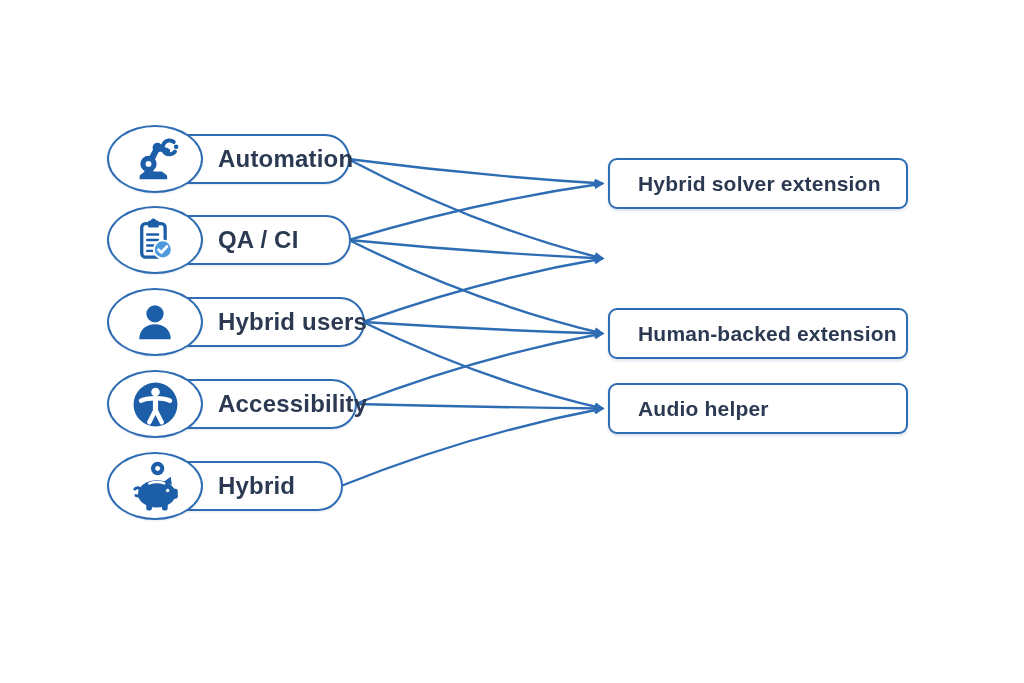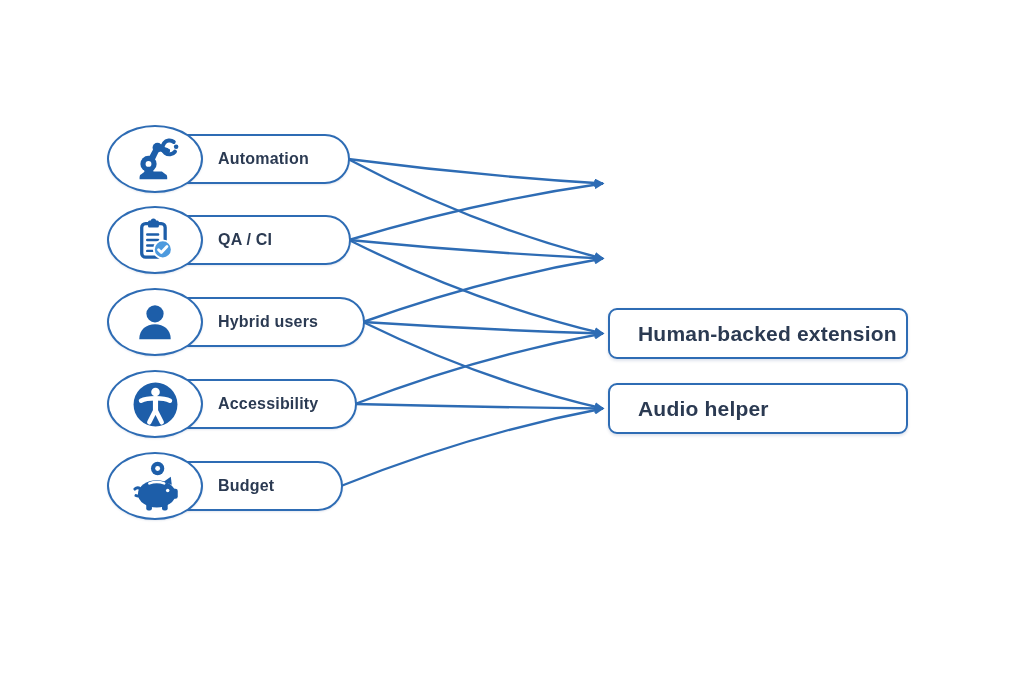--- a/index.html
+++ b/index.html
@@ -30,21 +30,21 @@
     position:absolute;left:43px;top:9px;height:50px;
     background:#fff;
     border:2.2px solid var(--border);
     border-radius:27px;
     box-shadow:0 1px 2px rgba(30,60,120,.12);
     display:flex;align-items:center;
     box-sizing:border-box;
   }
   .pill-label{
     padding-left:66px;
-    font-size:16px;font-weight:600;color:var(--text);
+    font-size:24px;font-weight:600;color:var(--text);
     letter-spacing:.2px;white-space:nowrap;
   }
   .ellipse{
     position:absolute;left:0;top:0;width:96px;height:68px;
     background:#fff;
     border:2.4px solid var(--border);
     border-radius:50%;
     box-sizing:border-box;
     display:flex;align-items:center;justify-content:center;
     box-shadow:0 1px 2px rgba(30,60,120,.10);
@@ -153,38 +153,41 @@
         <circle cx="32" cy="17" r="5.2" fill="#fff"></circle>
         <path d="M14.5 27.5 C22 23.5 42 23.5 49.5 27.5" stroke="#fff" stroke-width="5.4" fill="none" stroke-linecap="round"></path>
         <path d="M32 25 V38.5" stroke="#fff" stroke-width="6.2" stroke-linecap="round"></path>
         <path d="M32 38.5 L24.5 53.5 M32 38.5 L39.5 53.5" stroke="#fff" stroke-width="5.4" fill="none" stroke-linecap="round" stroke-linejoin="round"></path>
       </svg>
     </div>
   </div>
 
   <div class="left-node" style="top:452px">
     <div class="pill" style="width:193px">
-      <span class="pill-label">Budget</span>
+      <span class="pill-label">Hybrid</span>
     </div>
     <div class="ellipse">
       <svg width="56" height="56" viewBox="0 0 64 64" fill="currentColor">
         <circle cx="35" cy="12" r="7.6"></circle>
         <circle cx="35" cy="12" r="2.8" fill="#fff"></circle>
         <path d="M9 35.5 a4.6 4.6 0 1 1 1.2 7.4" fill="none" stroke="currentColor" stroke-width="3.4" stroke-linecap="round"></path>
         <rect x="22" y="50" width="6.5" height="10" rx="2.4"></rect>
         <rect x="40" y="50" width="6.5" height="10" rx="2.4"></rect>
         <path d="M42 27 l8-5.5 1.2 9 z"></path>
         <rect x="51" y="35" width="7" height="11.5" rx="2.6"></rect>
         <ellipse cx="34" cy="41" rx="21.5" ry="15.5"></ellipse>
         <circle cx="46.5" cy="37" r="2" fill="#fff"></circle>
         <path d="M25.5 29 q8.5-3.2 17 0" stroke="#fff" stroke-width="3" fill="none" stroke-linecap="round"></path>
       </svg>
     </div>
   </div>
 
+  <div class="right-box" style="top:158px">
+    <span class="box-label">Hybrid solver extension</span>
+  </div>
 
 
   <div class="right-box" style="top:383px">
     <span class="box-label">Audio helper</span>
   </div>
 
   <div class="right-box" style="top:308px">
     <span class="box-label">Human-backed extension</span>
   </div>
 

